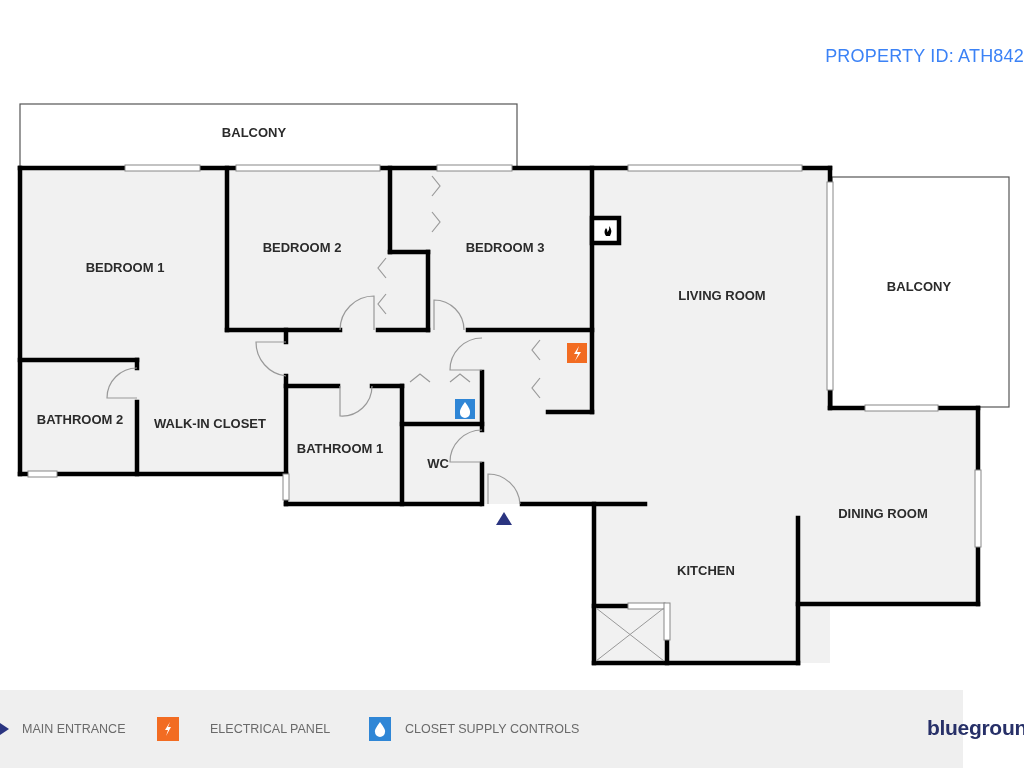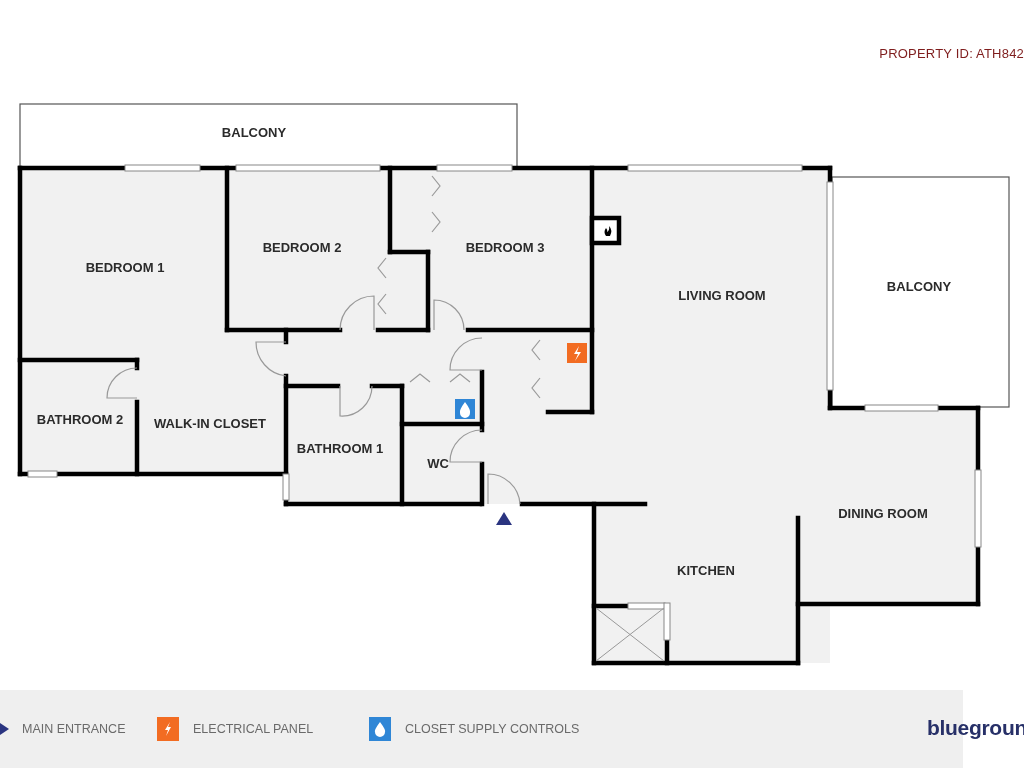--- a/index.html
+++ b/index.html
@@ -1,18 +1,18 @@
 <!DOCTYPE html>
 <html><head>
 <meta charset="utf-8">
 <style>
   html, body { margin:0; padding:0; }
   body { width:1024px; height:768px; background:#ffffff; position:relative; overflow:hidden;
          font-family:"Liberation Sans", sans-serif; }
-  #property-id { position:absolute; top:46px; right:0; font-size:13px; color:#7f1d1d; white-space:nowrap; letter-spacing:0.2px; }
+  #property-id { position:absolute; top:46px; right:0; font-size:18px; color:#3b82f6; white-space:nowrap; letter-spacing:0.2px; }
   #plan { position:absolute; left:0; top:0; }
   .room-label { font-family:"Liberation Sans", sans-serif; font-weight:bold; font-size:13px; fill:#2b2b2b; text-anchor:middle; }
   #legend { position:absolute; left:0; top:690px; width:963px; height:78px; background:#efefef; }
   .legend-item { position:absolute; top:0; height:78px; display:flex; align-items:center; }
   .legend-label { font-size:12.5px; color:#6a6a6a; white-space:nowrap; }
   .badge { width:22px; height:24px; display:inline-flex; align-items:center; justify-content:center; margin-right:14px; }
   #brand { position:absolute; left:927px; top:26px; font-size:21px; font-weight:bold; color:#273068; letter-spacing:-0.3px; white-space:nowrap; }
 </style>
 </head>
 <body>
@@ -164,21 +164,21 @@
 
 <div id="legend">
   <div class="legend-item" style="left:0;">
     <span class="badge" style="width:10px;margin-right:12px;">
       <svg width="10" height="12" viewBox="0 0 10 12">
           <polygon points="0,0 9,6 0,12" fill="#2a3480"></polygon>
         </svg>
     </span>
     <span class="legend-label">MAIN ENTRANCE</span>
   </div>
-  <div class="legend-item" style="left:157px;">
+  <div class="legend-item" style="left:157px;gap:17px;">
     <span class="badge" style="background:#f26c22;">
       <svg width="12" height="16" viewBox="0 0 12 16">
           <path d="M8 1 L3 9 H6 L4 15 L9 6 H6 Z" fill="#fff"></path>
         </svg>
     </span>
     <span class="legend-label">ELECTRICAL PANEL</span>
   </div>
   <div class="legend-item" style="left:369px;">
     <span class="badge" style="background:#2f86d6;">
       <svg width="12" height="16" viewBox="0 0 12 16">

